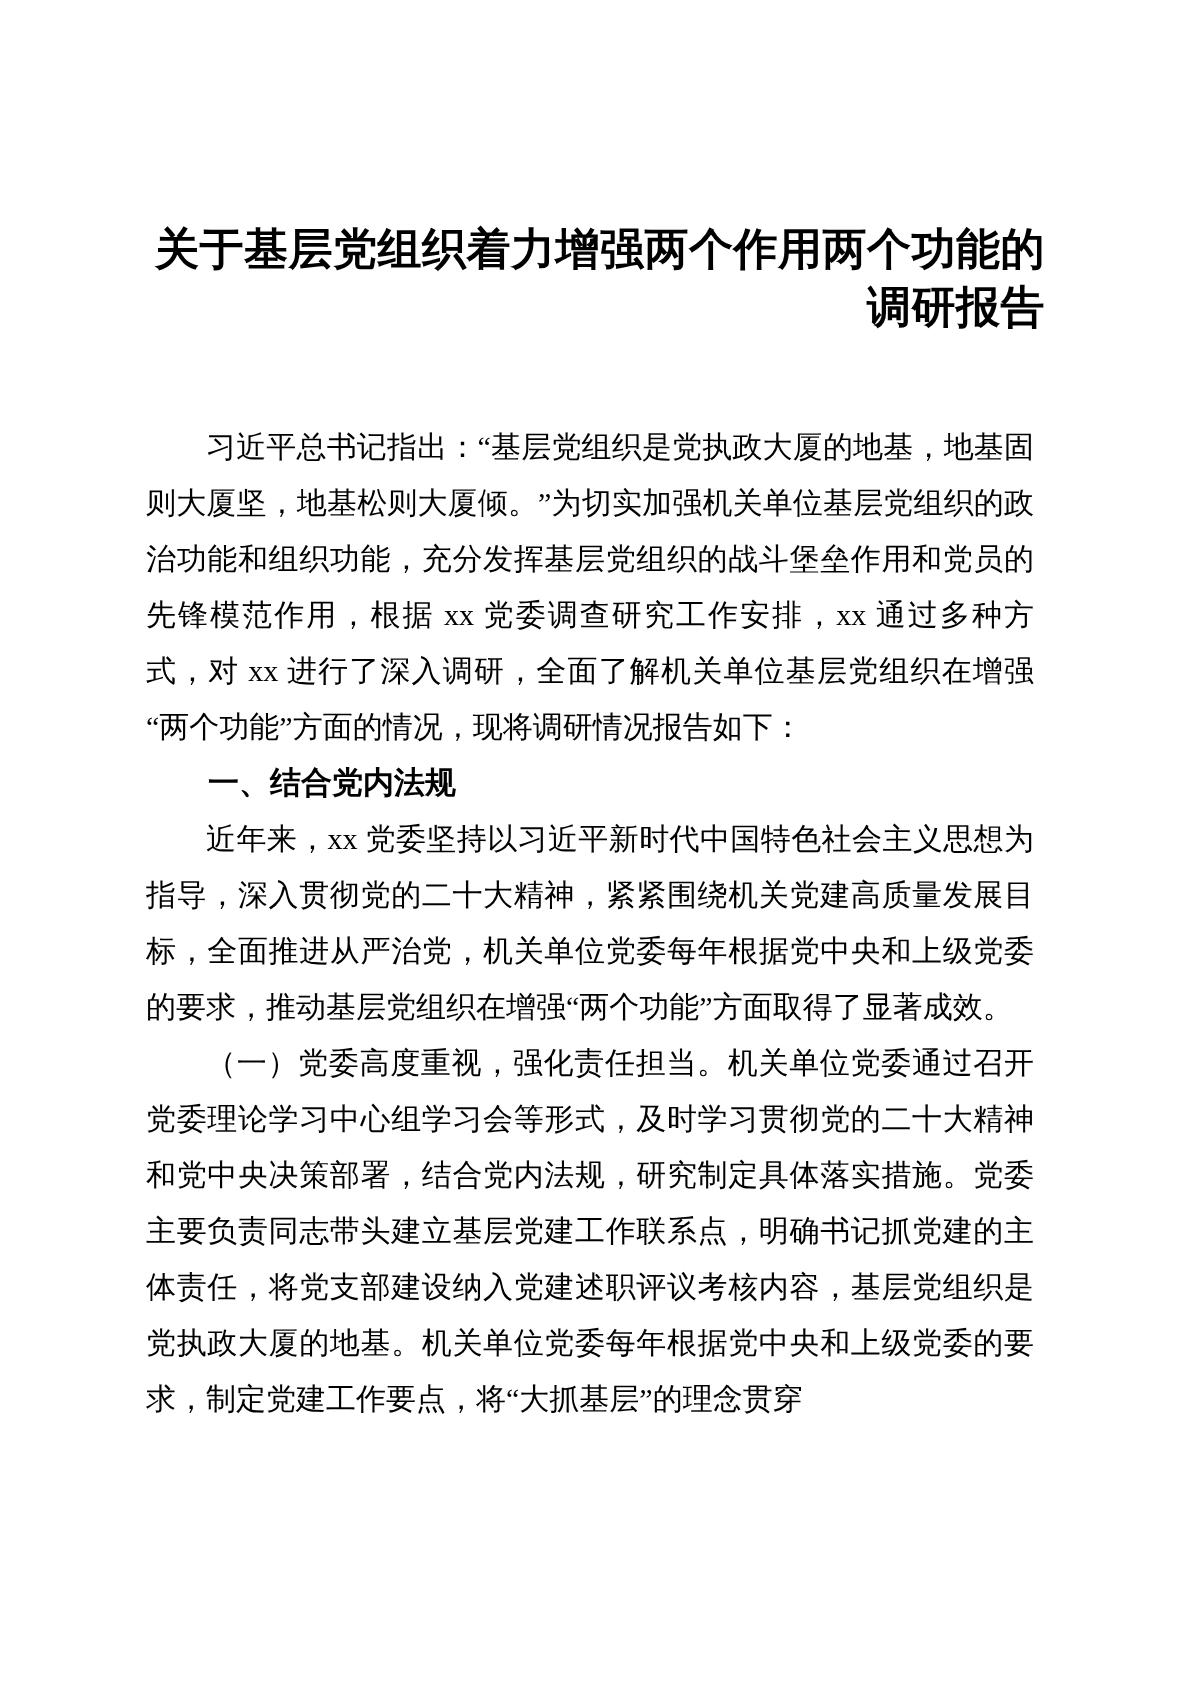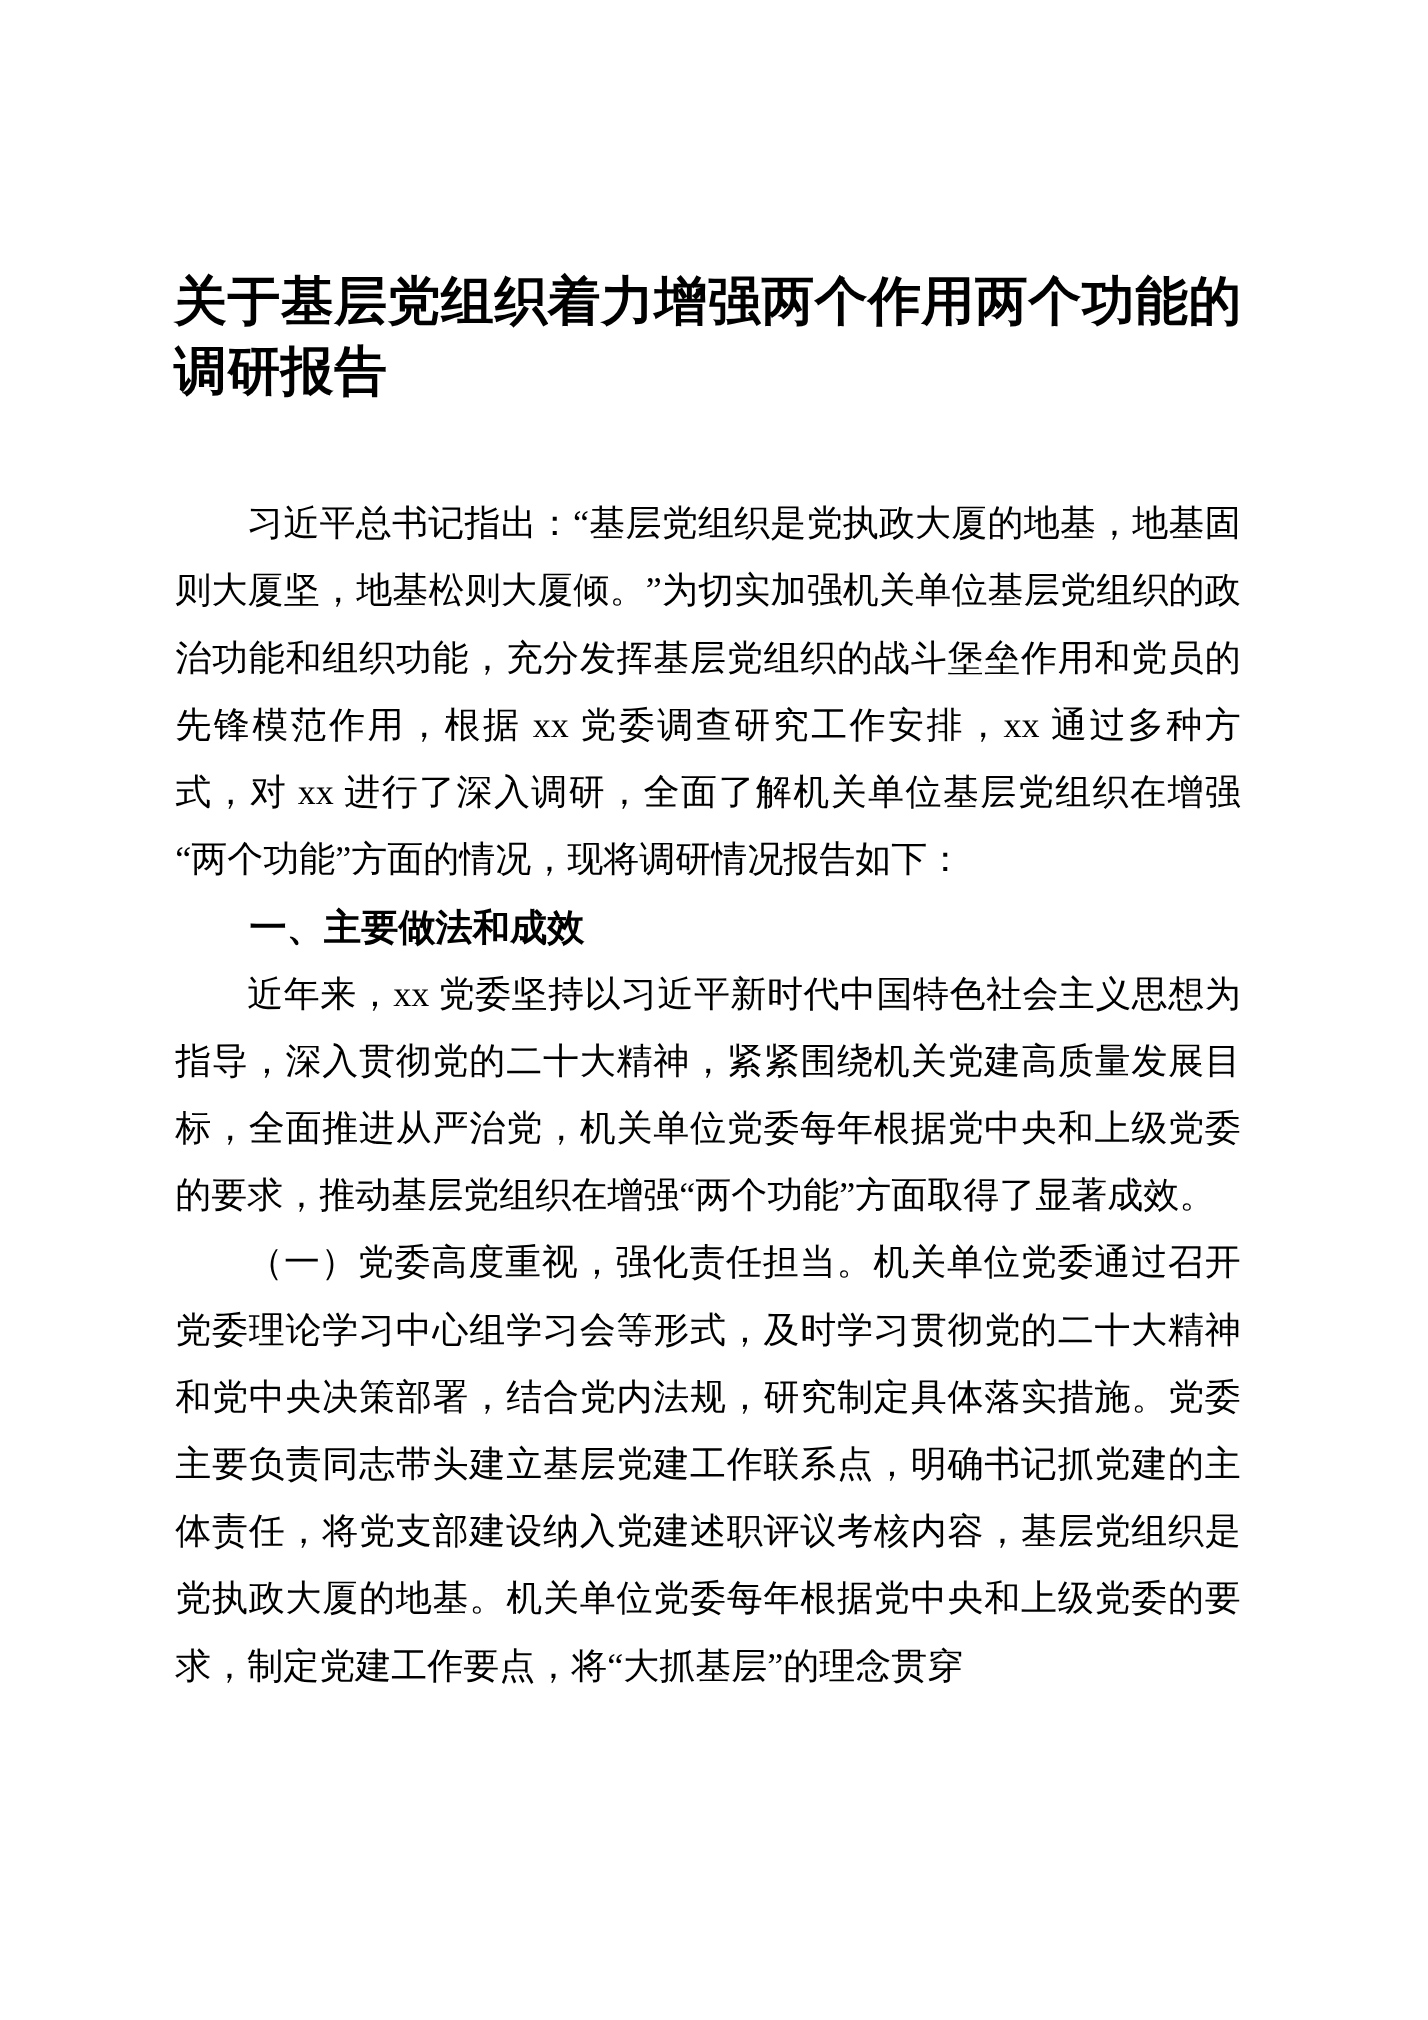--- a/index.html
+++ b/index.html
@@ -14,32 +14,32 @@
     background: #ffffff;
     overflow: hidden;
     color: #000000;
   }
   .doc-title {
     position: absolute;
     top: 223px;
     left: 145px;
     width: 900px;
     margin: 0;
-    font-family: Liberation Serif, serif;
+    font-family: Liberation Mono, monospace;
     font-weight: 700;
     font-size: 44px;
     line-height: 58px;
-    text-align: left;
+    text-align: right;
     letter-spacing: 0.5px;
     color: #000000;
     word-break: break-all;
   }
   .doc-body {
     position: absolute;
-    top: 409px;
+    top: 419px;
     left: 146px;
     width: 888px;
     font-size: 30px;
     line-height: 56px;
     color: #000000;
     text-align: justify;
     text-align-last: left;
     word-break: break-all;
     overflow-wrap: anywhere;
   }
@@ -63,21 +63,21 @@
 <body>
 
 <div class="page">
 
   <h1 class="doc-title">关于基层党组织着力增强两个作用两个功能的调研报告</h1>
 
   <div class="doc-body">
 
     <p class="para">习近平总书记指出：“基层党组织是党执政大厦的地基，地基固则大厦坚，地基松则大厦倾。”为切实加强机关单位基层党组织的政治功能和组织功能，充分发挥基层党组织的战斗堡垒作用和党员的先锋模范作用，根据 xx 党委调查研究工作安排，xx 通过多种方式，对 xx 进行了深入调研，全面了解机关单位基层党组织在增强“两个功能”方面的情况，现将调研情况报告如下：</p>
 
-    <h2 class="section-heading">一、主要做法和成效</h2>
+    <h2 class="section-heading">一、结合党内法规</h2>
 
     <p class="para">近年来，xx 党委坚持以习近平新时代中国特色社会主义思想为指导，深入贯彻党的二十大精神，紧紧围绕机关党建高质量发展目标，全面推进从严治党，机关单位党委每年根据党中央和上级党委的要求，推动基层党组织在增强“两个功能”方面取得了显著成效。</p>
 
     <p class="para">（一）党委高度重视，强化责任担当。机关单位党委通过召开党委理论学习中心组学习会等形式，及时学习贯彻党的二十大精神和党中央决策部署，结合党内法规，研究制定具体落实措施。党委主要负责同志带头建立基层党建工作联系点，明确书记抓党建的主体责任，将党支部建设纳入党建述职评议考核内容，基层党组织是党执政大厦的地基。机关单位党委每年根据党中央和上级党委的要求，制定党建工作要点，将“大抓基层”的理念贯穿</p>
 
   </div>
 
 </div>
 
 </body></html>

